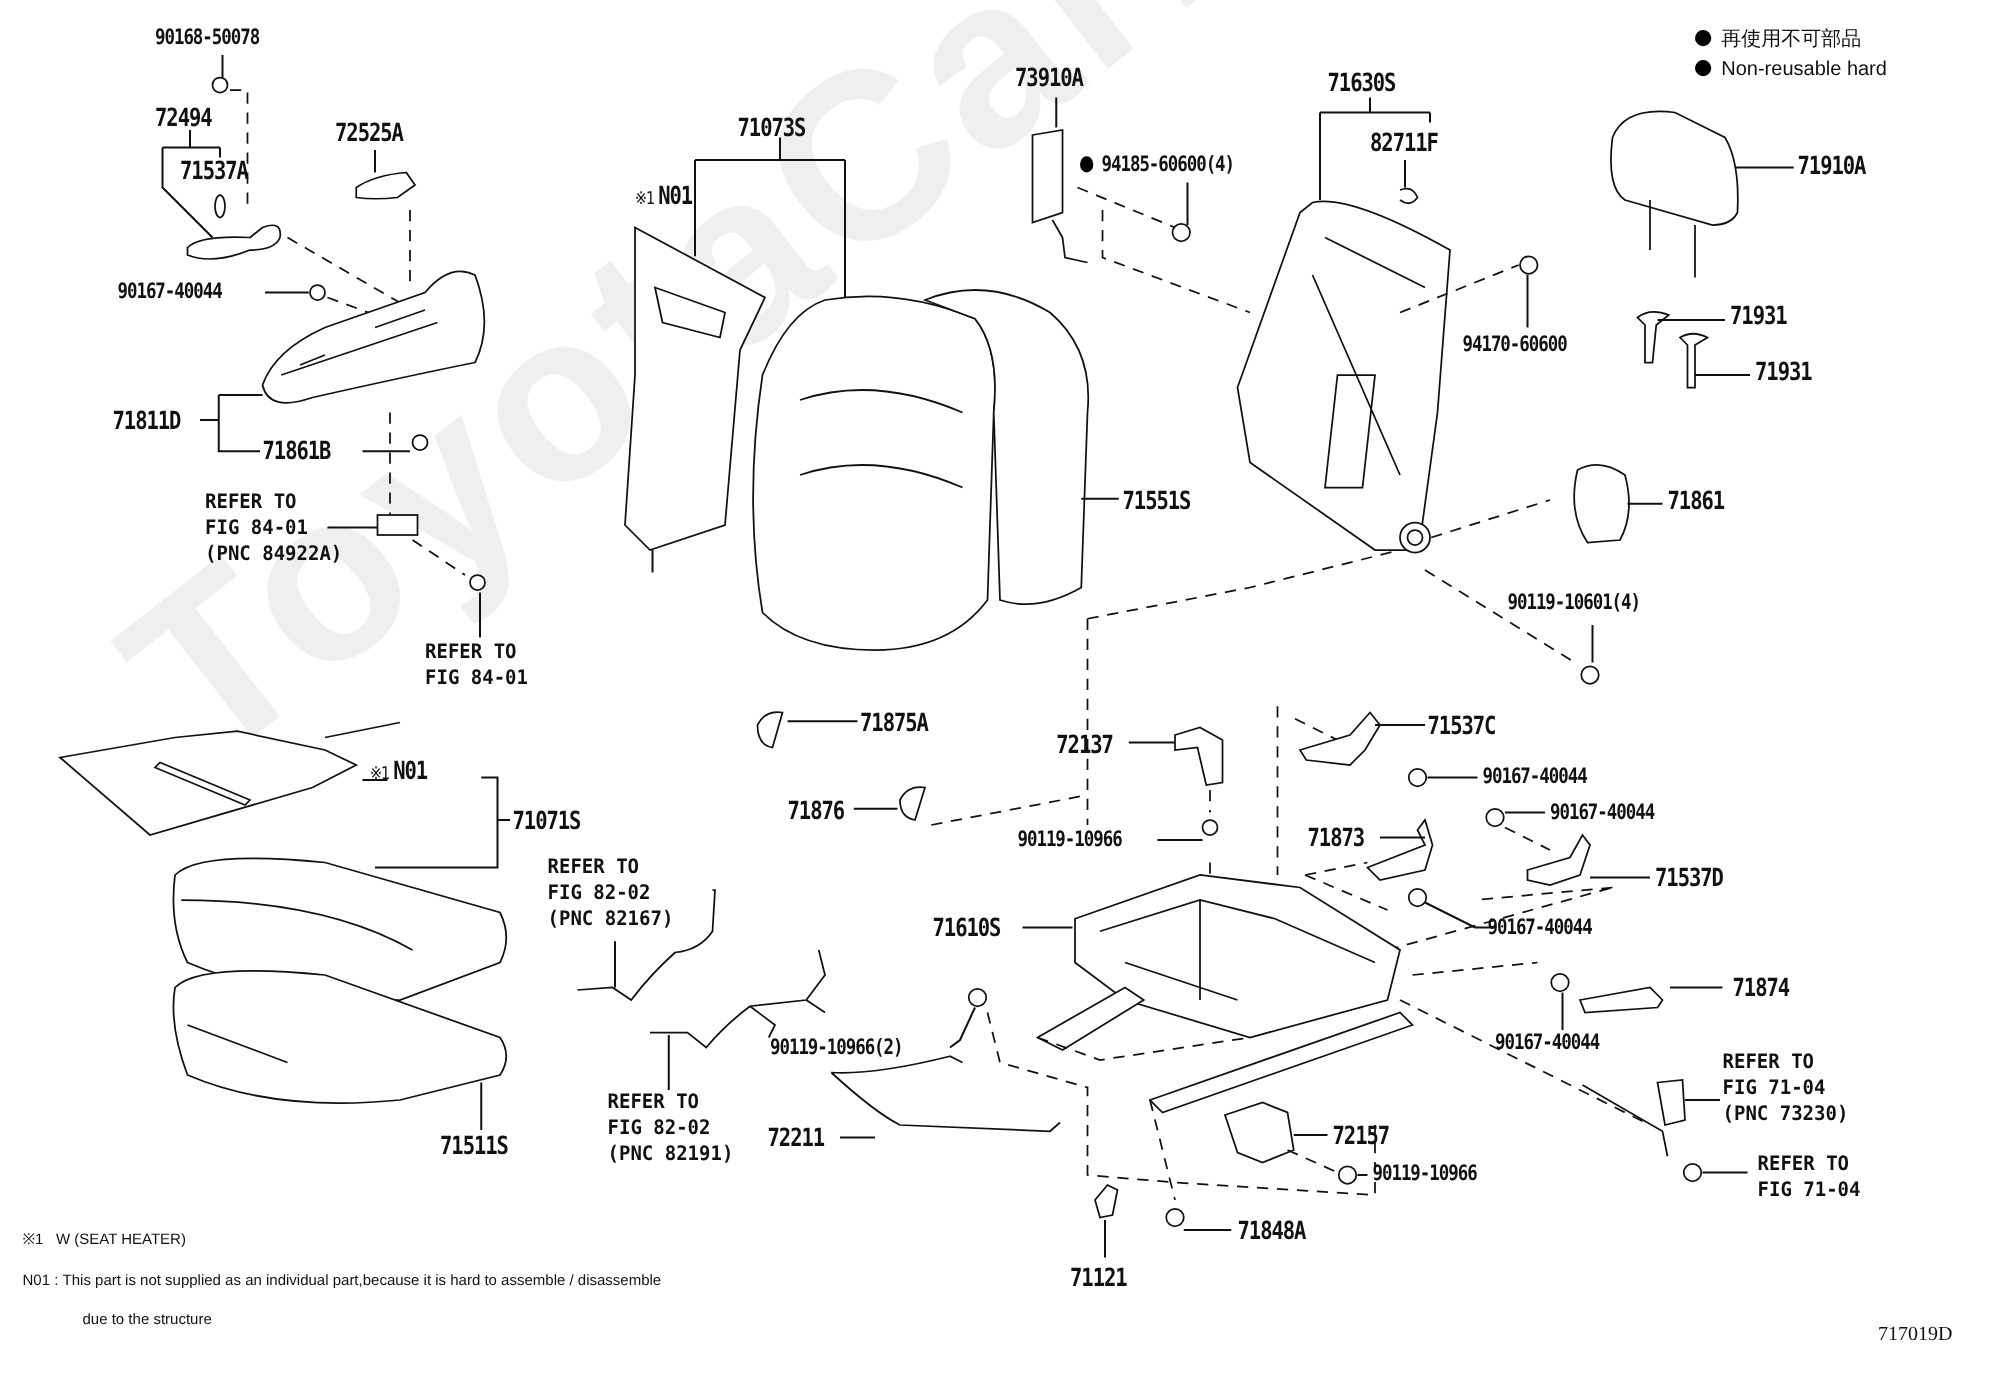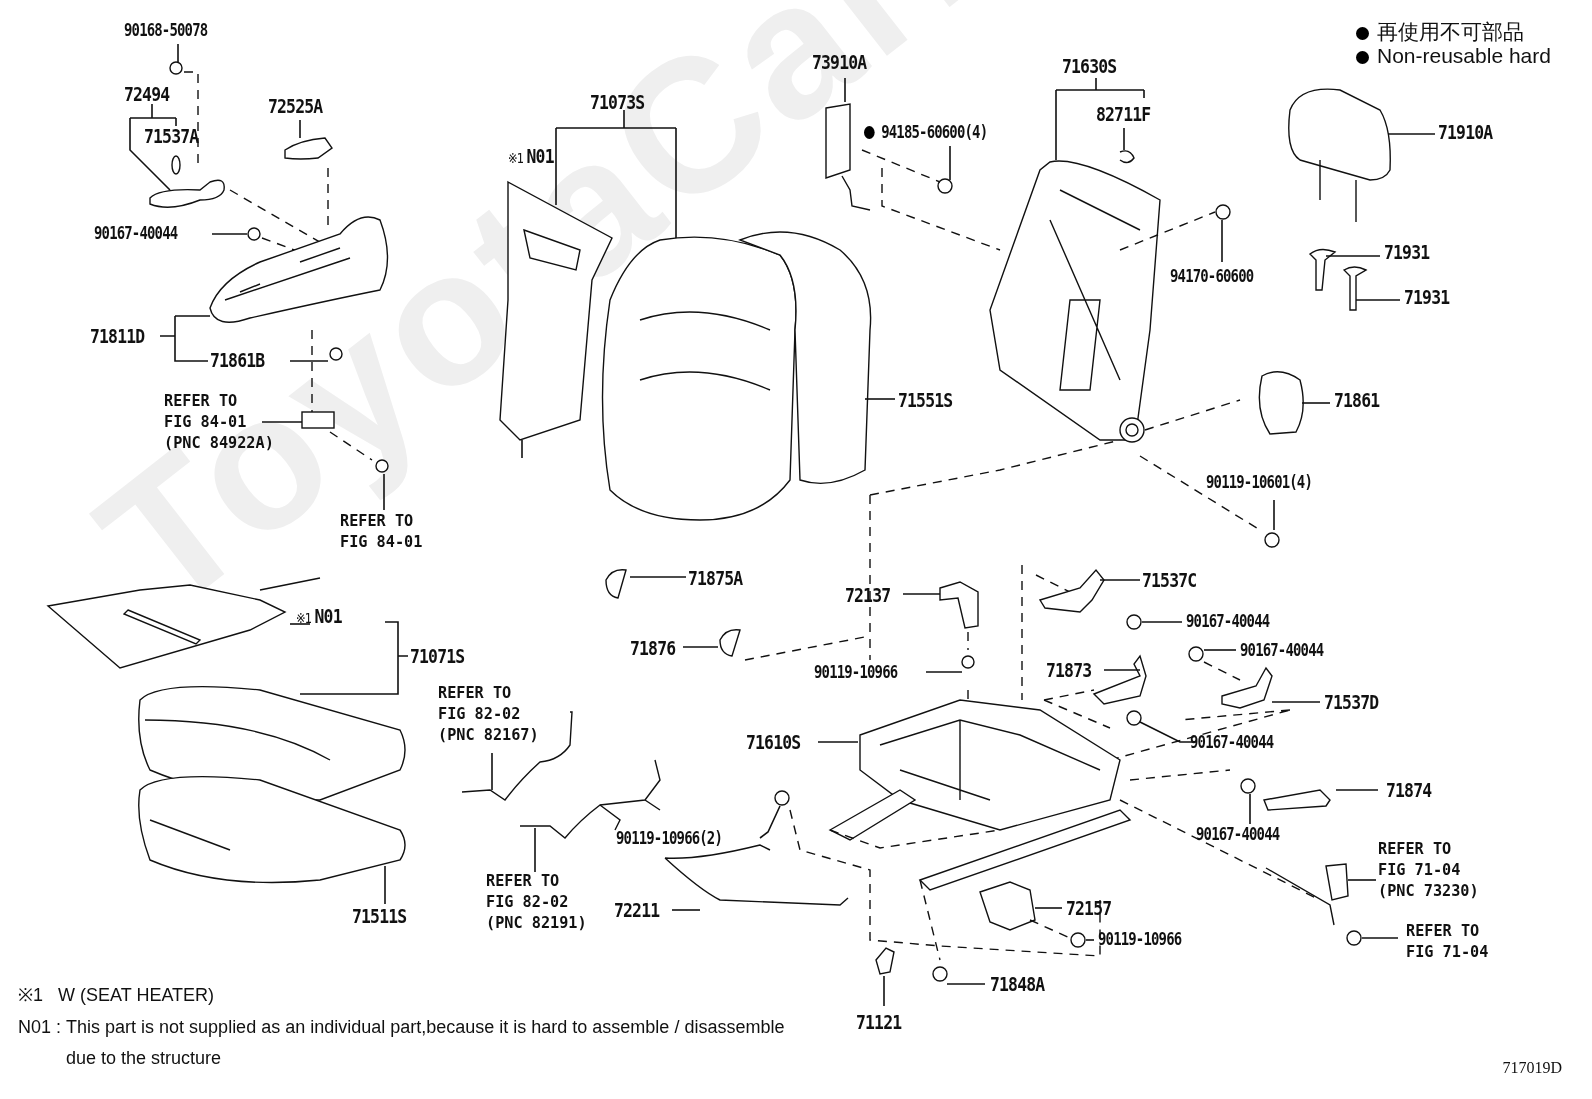--- a/index.html
+++ b/index.html
@@ -2,22 +2,22 @@
 <html><head>
 <meta charset="utf-8">
 <style>
   html, body { margin: 0; padding: 0; background: #ffffff; }
   body { width: 1592px; height: 1099px; position: relative; overflow: hidden; font-family: "DejaVu Sans Mono", monospace; }
   #canvas { position: absolute; left: 0; top: 0; width: 1592px; height: 1099px; }
   .wm { position: absolute; left: 60px; top: 480px; font-family: "Liberation Sans", sans-serif; font-size: 190px; font-weight: bold; color: #efefef; transform: rotate(-38deg); transform-origin: 0 0; white-space: nowrap; letter-spacing: 6px; pointer-events: none; }
   .lbl { position: absolute; font-family: "DejaVu Sans Mono", monospace; font-weight: bold; font-size: 20px; color: #111; white-space: nowrap; line-height: 1; letter-spacing: -1px; transform: scaleX(0.82); transform-origin: 0 0; cursor: pointer; }
   .lbl.sm { font-size: 17px; }
   .ref { position: absolute; font-family: "DejaVu Sans Mono", monospace; font-weight: bold; font-size: 16px; color: #111; line-height: 21px; white-space: pre; transform: scaleX(0.95); transform-origin: 0 0; cursor: pointer; }
-  .note { position: absolute; font-family: "Liberation Sans", sans-serif; font-size: 18px; color: #111; white-space: nowrap; }
-  .legend { position: absolute; font-family: "Liberation Sans", sans-serif; font-size: 21px; color: #111; white-space: nowrap; line-height: 24px; }
+  .note { position: absolute; font-family: "Liberation Sans", sans-serif; font-size: 12px; color: #111; white-space: nowrap; }
+  .legend { position: absolute; font-family: "Liberation Sans", sans-serif; font-size: 16px; color: #111; white-space: nowrap; line-height: 24px; }
   .dot { display: inline-block; width: 13px; height: 13px; background: #000; border-radius: 50%; margin-right: 8px; vertical-align: -1px; }
   .mark { font-family: "DejaVu Sans", sans-serif; font-weight: normal; font-size: 14px; margin-right: 4px; }
   .figno { position: absolute; right: 30px; bottom: 22px; font-family: "Liberation Serif", serif; font-size: 16px; color: #111; }
   svg .p { fill: none; stroke: #111; stroke-width: 1.4; }
   svg .pf { fill: #fff; stroke: #111; stroke-width: 1.4; }
   svg .ld { fill: none; stroke: #111; stroke-width: 1.6; }
   svg .dash { fill: none; stroke: #111; stroke-width: 1.4; stroke-dasharray: 9 7; }
 </style>
 </head>
 <body>

